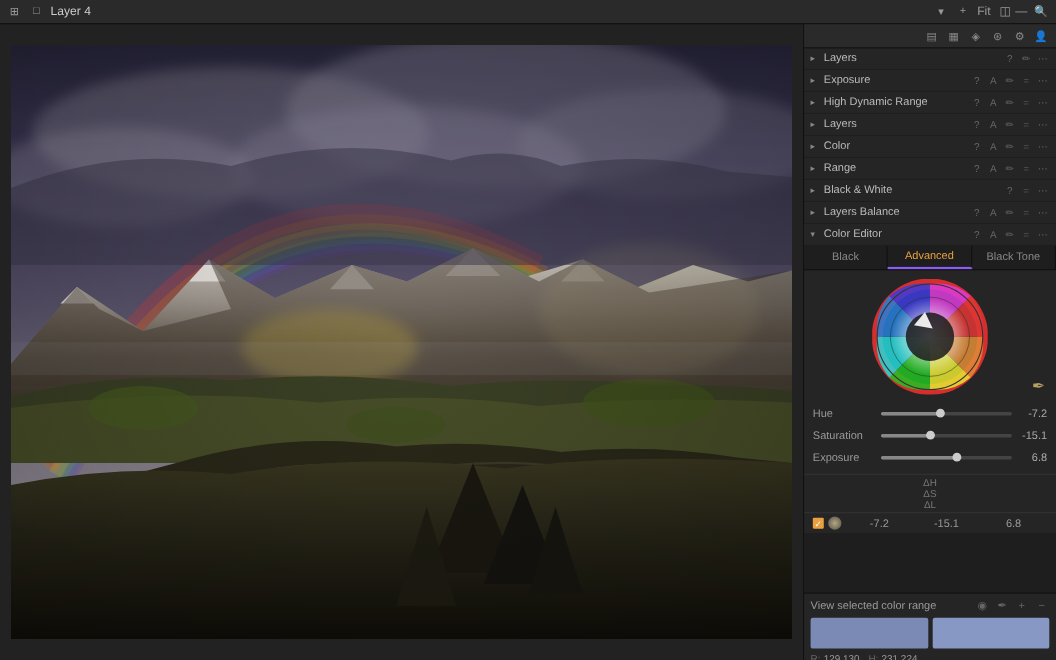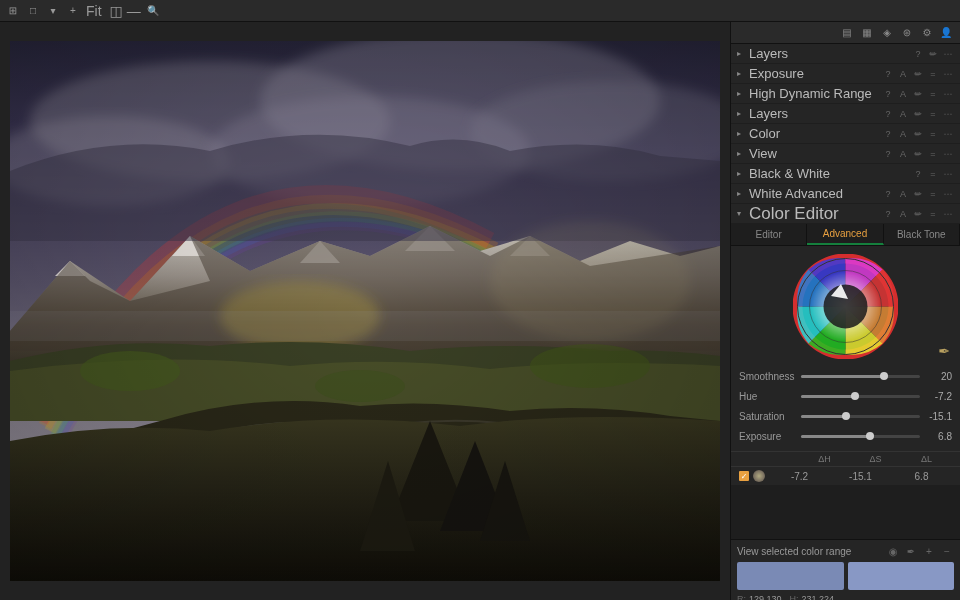--- a/index.html
+++ b/index.html
@@ -38,21 +38,21 @@
     .layer-name {
       font-size: 11px;
       color: #ccc;
       flex: 1;
     }
     .toolbar-right {
       display: flex;
       align-items: center;
       gap: 8px;
       color: #999;
-      font-size: 14px;
+      font-size: 11px;
     }
     .toolbar-icons-right {
       display: flex;
       gap: 4px;
       align-items: center;
     }
 
     
     .main-content {
       display: flex;
@@ -129,21 +129,21 @@
       cursor: pointer;
     }
     .panel-row .arrow {
       width: 10px;
       color: #888;
       font-size: 8px;
       margin-right: 2px;
     }
     .panel-row .row-label {
       flex: 1;
-      font-size: 13px;
+      font-size: 10px;
       color: #bbb;
     }
     .panel-row .row-icons {
       display: flex;
       gap: 3px;
       align-items: center;
       color: #666;
       font-size: 9px;
     }
     .panel-row .row-icons span {
@@ -169,21 +169,21 @@
     }
     .color-editor-header .arrow {
       width: 10px;
       color: #888;
       font-size: 8px;
       margin-right: 2px;
     }
     .color-editor-header .row-label {
       flex: 1;
       color: #bbb;
-      font-size: 17px;
+      font-size: 10px;
     }
     .color-editor-header .row-icons {
       display: flex;
       gap: 3px;
       color: #666;
       font-size: 9px;
     }
     .color-editor-header .row-icons span {
       width: 12px;
       height: 12px;
@@ -204,21 +204,21 @@
       display: flex;
       align-items: center;
       justify-content: center;
       font-size: 10px;
       color: #888;
       cursor: pointer;
       border-right: 1px solid #111;
     }
     .tab.active {
       color: #e8a040;
-      border-bottom: 2px solid #15803d;
+      border-bottom: 2px solid #8b5cf6;
     }
 
     
     .color-wheel-container {
       display: flex;
       align-items: center;
       justify-content: center;
       padding: 8px 0 4px 0;
       position: relative;
     }
@@ -269,20 +269,21 @@
       color: #aaa;
     }
 
     
     .delta-header {
       display: flex;
       align-items: center;
       padding: 2px 8px;
       border-top: 1px solid #333;
       border-bottom: 1px solid #333;
+      flex-direction: column;
     }
     .delta-spacer { width: 60px; }
     .delta-label {
       flex: 1;
       text-align: center;
       font-size: 9px;
       color: #777;
     }
 
     
@@ -386,20 +387,21 @@
     }
     .info-label { color: #666; width: 10px; }
     .info-value { color: #999; }
   </style>
 </head>
 <body>
 
 <div class="top-toolbar">
   <div class="toolbar-icon">⊞</div>
   <div class="toolbar-icon">□</div>
+  <div class="layer-name">Layer 4</div>
   <div class="toolbar-icon">▾</div>
   <div class="toolbar-icon">+</div>
   <div class="toolbar-right">
     <span>Fit</span>
     <div class="toolbar-icons-right">
       <span>◫</span>
       <span>—</span>
     </div>
   </div>
   <div class="toolbar-icon">🔍</div>
@@ -597,21 +599,21 @@
           <span>?</span>
           <span>A</span>
           <span>✏</span>
           <span>=</span>
           <span>⋯</span>
         </div>
       </div>
 
       <div class="panel-row">
         <span class="arrow">▸</span>
-        <span class="row-label">View</span>
+        <span class="row-label">Range</span>
         <div class="row-icons">
           <span>?</span>
           <span>A</span>
           <span>✏</span>
           <span>=</span>
           <span>⋯</span>
         </div>
       </div>
 
       <div class="panel-row">
@@ -619,21 +621,21 @@
         <span class="row-label">Black &amp; White</span>
         <div class="row-icons">
           <span>?</span>
           <span>=</span>
           <span>⋯</span>
         </div>
       </div>
 
       <div class="panel-row">
         <span class="arrow">▸</span>
-        <span class="row-label">White Advanced</span>
+        <span class="row-label">Layers Balance</span>
         <div class="row-icons">
           <span>?</span>
           <span>A</span>
           <span>✏</span>
           <span>=</span>
           <span>⋯</span>
         </div>
       </div>
 
       <div class="color-editor-section">
@@ -643,21 +645,21 @@
           <div class="row-icons">
             <span>?</span>
             <span>A</span>
             <span>✏</span>
             <span>=</span>
             <span>⋯</span>
           </div>
         </div>
 
         <div class="tab-bar">
-          <div class="tab">Editor</div>
+          <div class="tab">Black</div>
           <div class="tab active">Advanced</div>
           <div class="tab">Black Tone</div>
         </div>
 
         <div class="color-wheel-container">
           <svg width="105" height="105" viewBox="0 0 105 105">
             <defs>
               <radialGradient id="wheelCenter" cx="50%" cy="50%" r="50%">
                 <stop offset="0%" stop-color="white"></stop>
                 <stop offset="100%" stop-color="rgba(255,255,255,0)"></stop>
@@ -684,28 +686,20 @@
 
             <polygon points="38,42 48,30 55,45" fill="white" opacity="0.9"></polygon>
 
           </svg>
 
           <div style="position:absolute; right:10px; bottom:4px; color:#b8a060; font-size:14px; cursor:pointer;">✒</div>
         </div>
 
         <div class="sliders-section">
 
-          <div class="slider-row">
-            <span class="slider-label">Smoothness</span>
-            <div class="slider-track">
-              <div class="slider-fill" style="width:70%;"></div>
-              <div class="slider-thumb" style="left:70%;"></div>
-            </div>
-            <span class="slider-value">20</span>
-          </div>
 
           <div class="slider-row">
             <span class="slider-label">Hue</span>
             <div class="slider-track">
               <div class="slider-fill" style="width:45%;"></div>
               <div class="slider-thumb" style="left:45%;"></div>
             </div>
             <span class="slider-value">-7.2</span>
           </div>
 

